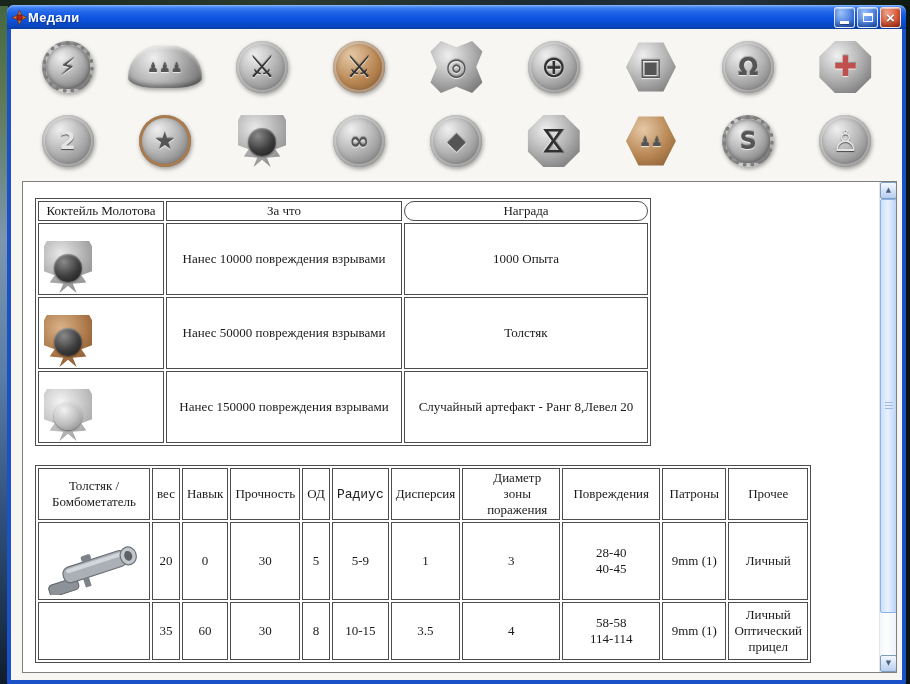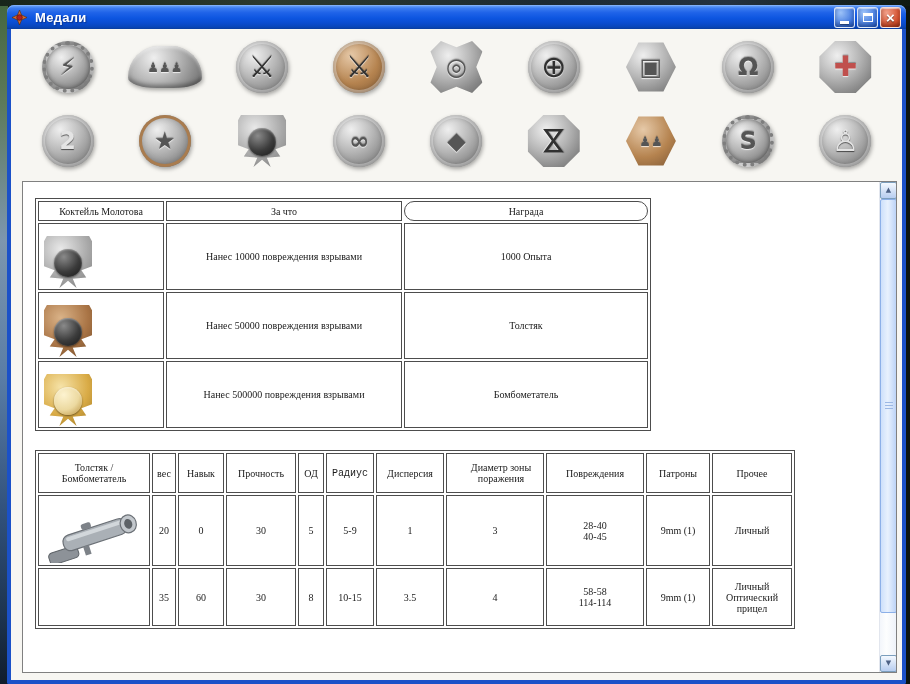--- a/index.html
+++ b/index.html
@@ -8,21 +8,21 @@
 
   
   .desktop-top { position:absolute; left:0; top:0; width:910px; height:6px;
     background:linear-gradient(90deg,#18251b,#2c3a2e 30%,#1c2a33 60%,#243240 80%,#101a10); }
   .desktop-left { position:absolute; left:0; top:0; width:8px; height:684px;
     background:linear-gradient(180deg,#44663f 0%,#5d7a5a 15%,#7d96ae 35%,#5a7da6 55%,#31517c 75%,#1d3450 90%,#101c2c 100%); }
 
   
   .xp-window { position:absolute; left:7px; top:5px; width:899px; height:679px; }
   .titlebar { height:24px; border-radius:7px 7px 0 0; display:flex; align-items:center;
-    padding:0 5px; gap:8px;
+    padding:0 5px; gap:1px;
     background:linear-gradient(180deg,#2964d8 0%,#5a95f6 6%,#3a7bf0 14%,#1f63e8 32%,#0d55e0 55%,#0a4cd0 75%,#0845b8 92%,#0a3d9c 100%);
     box-shadow:inset 0 1px 0 #7fb0fa; }
   .title-text { color:#fff; font-weight:bold; font-size:13px; flex:1;
     text-shadow:1px 1px 1px #0a3694; letter-spacing:.3px; }
   .tb-btns { display:flex; gap:2px; }
   .tb-btn { width:21px; height:21px; border-radius:3px; border:1px solid rgba(255,255,255,.8);
     display:flex; align-items:center; justify-content:center; cursor:pointer;
     box-shadow:inset 0 -3px 4px rgba(0,0,0,.28), inset 0 1px 1px rgba(255,255,255,.6); }
   .btn-blue  { background:radial-gradient(circle at 30% 25%, #9cc2f8, #3d74dd 70%, #2257c4); }
   .btn-close { background:radial-gradient(circle at 30% 25%, #f0a08a, #d4502e 65%, #aa3015); }
@@ -70,21 +70,21 @@
     background:radial-gradient(circle at 35% 28%, #8a8a8a, #3c3c3c 55%, #161616);
     box-shadow:0 1px 2px rgba(0,0,0,.5), inset 0 1px 2px rgba(255,255,255,.4); }
   .sphere-light { background:radial-gradient(circle at 35% 28%, #f2f2f2, #bdbdbd 55%, #7e7e7e); }
   .sphere-gold  { background:radial-gradient(circle at 35% 28%, #fdf3d0, #ecd9a0 55%, #b98f3a); }
 
   
   .content-box { position:absolute; left:11px; top:152px; width:875px; height:492px;
     background:#fff; border:1px solid #808080; overflow:hidden; }
 
   table { border-collapse:separate; border-spacing:2px; border:1px solid #4d4d4d;
-    font-family:"Liberation Serif", serif; font-size:10px; color:#1a1a1a; background:#fff; }
+    font-family:"Liberation Serif", serif; font-size:13px; color:#1a1a1a; background:#fff; }
   th, td { border:1px solid #4d4d4d; text-align:center; vertical-align:middle;
     padding:1px 4px; white-space:pre-line; font-weight:normal; }
   .t1 { margin:16px 0 0 12px; }
   .t1 .c-name { width:126px; } .t1 .c-for { width:236px; } .t1 .c-reward { width:244px;border-radius:10px; }
   .t1 th { height:20px; }
   .t1 td { height:55px; }
   .t1 .medal-cell { text-align:left; padding-left:5px; }
   .t2 { margin:19px 0 0 12px; }
   .t2 th { height:40px; }
   .t2 td { height:58px; }
@@ -253,24 +253,24 @@
         </tr>
         <tr>
           <td class="medal-cell">
             <div class="bomb-medal tier-bronze">
               <span class="sphere"></span></div></td>
           <td>Нанес 50000 повреждения взрывами</td>
           <td>Толстяк</td>
         </tr>
         <tr>
           <td class="medal-cell">
-            <div class="bomb-medal tier-gold">
-              <span class="sphere sphere-gold"></span></div></td>
-          <td>Нанес 500000 повреждения взрывами</td>
-          <td>Бомбометатель</td>
+            <div class="bomb-medal tier-silver2">
+              <span class="sphere sphere-light"></span></div></td>
+          <td>Нанес 150000 повреждения взрывами</td>
+          <td>Случайный артефакт - Ранг 8,Левел 20</td>
         </tr>
       </tbody>
         </table>
 
       <table class="t2">
         <tbody>
             <tr>
           <th class="w-name">Толстяк /
 Бомбометатель</th>
           <th class="w-ves">вес</th>

